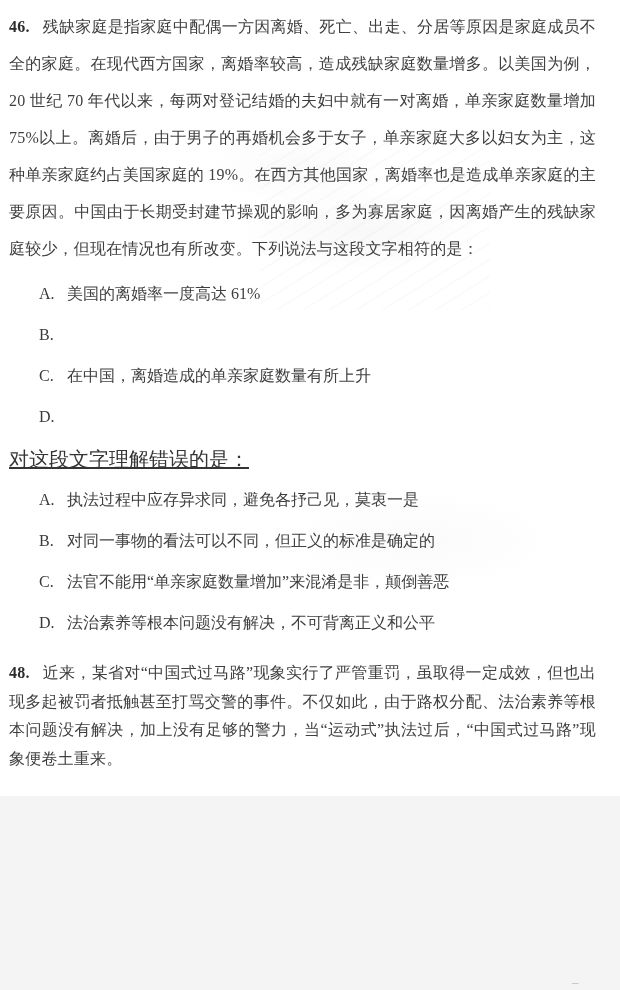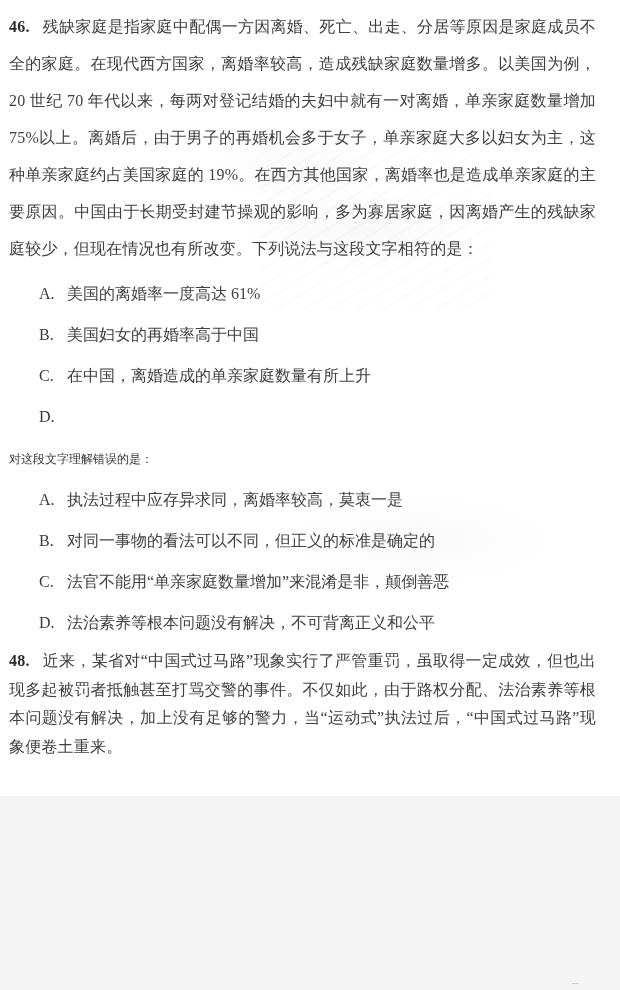--- a/index.html
+++ b/index.html
@@ -68,27 +68,28 @@
   .olabel {
     flex: 0 0 28px;
     color: #3a3a3a;
   }
   .otext {
     color: #3f3f3f;
   }
   .q47 .para { margin-top: 2px; }
   .stem {
     margin: 4px 0 0 0;
-    font-size: 12px;
+    font-size: 20px;
     line-height: 36px;
     color: #353535;
+    text-decoration: underline;
   }
   .q47 .options { margin-top: 2px; }
   .q48 .para {
-    margin-top: 4px;
+    margin-top: 16px;
     line-height: 28.5px;
   }
   .corner-dash {
     position: absolute;
     left: 572px;
     top: 975px;
     font-size: 13px;
     color: #b5b5b5;
     line-height: 1;
     letter-spacing: -1px;
@@ -103,38 +104,37 @@
 
   <section class="q46">
     <p class="para"><span class="qnum">46.</span><span>残缺家庭是指家庭中配偶一方因离婚、死亡、出走、分居等原因是家庭成员不全的家庭。在现代西方国家，离婚率较高，造成残缺家庭数量增多。以美国为例，20 世纪 70 年代以来，每两对登记结婚的夫妇中就有一对离婚，单亲家庭数量增加 75%以上。离婚后，由于男子的再婚机会多于女子，单亲家庭大多以妇女为主，这种单亲家庭约占美国家庭的 19%。在西方其他国家，离婚率也是造成单亲家庭的主要原因。中国由于长期受封建节操观的影响，多为寡居家庭，因离婚产生的残缺家庭较少，但现在情况也有所改变。下列说法与这段文字相符的是：</span></p>
     <ul class="options">
       <li class="option">
         <span class="olabel">A.</span>
         <span class="otext">美国的离婚率一度高达 61%</span>
       </li>
       <li class="option">
         <span class="olabel">B.</span>
-        <span class="otext">美国妇女的再婚率高于中国</span>
       </li>
       <li class="option">
         <span class="olabel">C.</span>
         <span class="otext">在中国，离婚造成的单亲家庭数量有所上升</span>
       </li>
       <li class="option">
         <span class="olabel">D.</span>
       </li>
     </ul>
   </section>
 
   <section class="q47">
     <p class="stem">对这段文字理解错误的是：</p>
     <ul class="options">
       <li class="option">
         <span class="olabel">A.</span>
-        <span class="otext">执法过程中应存异求同，离婚率较高，莫衷一是</span>
+        <span class="otext">执法过程中应存异求同，避免各抒己见，莫衷一是</span>
       </li>
       <li class="option">
         <span class="olabel">B.</span>
         <span class="otext">对同一事物的看法可以不同，但正义的标准是确定的</span>
       </li>
       <li class="option">
         <span class="olabel">C.</span>
         <span class="otext">法官不能用“单亲家庭数量增加”来混淆是非，颠倒善恶</span>
       </li>
       <li class="option">

